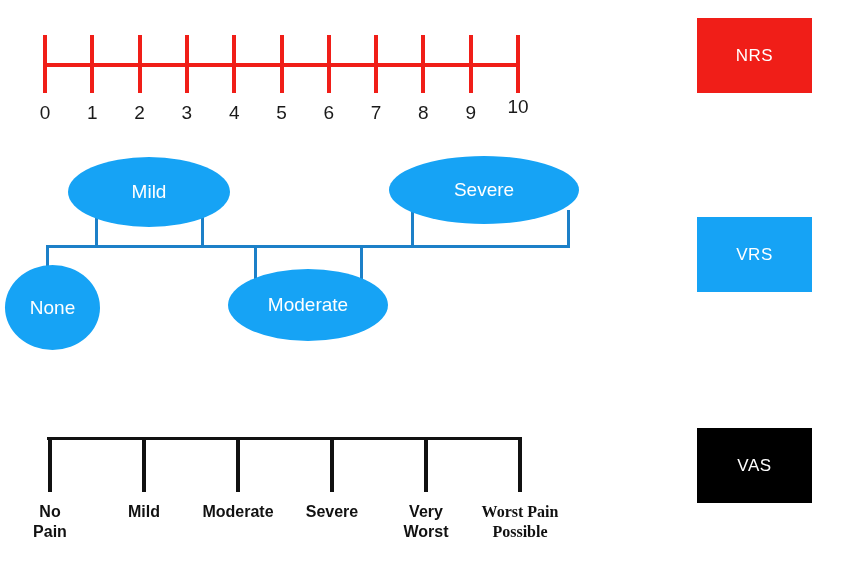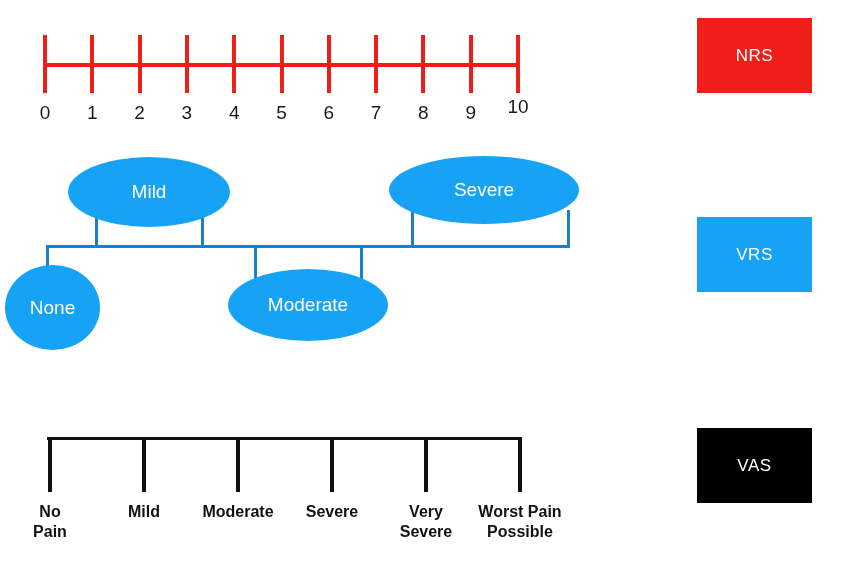--- a/index.html
+++ b/index.html
@@ -167,23 +167,23 @@
         <div class="vas-label" style="width: 130px; left: -15px; top: 502px;">No
 Pain</div>
         <div class="vas-line vas-tick" style="left: 142px; top: 437px; height: 55px;"></div>
         <div class="vas-label" style="width: 130px; left: 79px; top: 502px;">Mild</div>
         <div class="vas-line vas-tick" style="left: 236px; top: 437px; height: 55px;"></div>
         <div class="vas-label" style="width: 130px; left: 173px; top: 502px;">Moderate</div>
         <div class="vas-line vas-tick" style="left: 330px; top: 437px; height: 55px;"></div>
         <div class="vas-label" style="width: 130px; left: 267px; top: 502px;">Severe</div>
         <div class="vas-line vas-tick" style="left: 424px; top: 437px; height: 55px;"></div>
         <div class="vas-label" style="width: 130px; left: 361px; top: 502px;">Very
-Severe</div>
+Worst</div>
         <div class="vas-line vas-tick" style="left: 518px; top: 437px; height: 55px;"></div>
-        <div class="vas-label" style="width: 130px; left: 455px; top: 502px;">Worst Pain
+        <div class="vas-label" style="width: 130px; left: 455px; top: 502px; font-family: Liberation Serif, serif;">Worst Pain
 Possible</div>
       </div>
   </div>
 
   <div class="legend-box" style="left:697px;top:18px;width:115px;height:75px;background:#F01E18;">
     <span>NRS</span>
   </div>
 
   <div class="legend-box" style="left:697px;top:428px;width:115px;height:75px;background:#000000;">
     <span>VAS</span>

